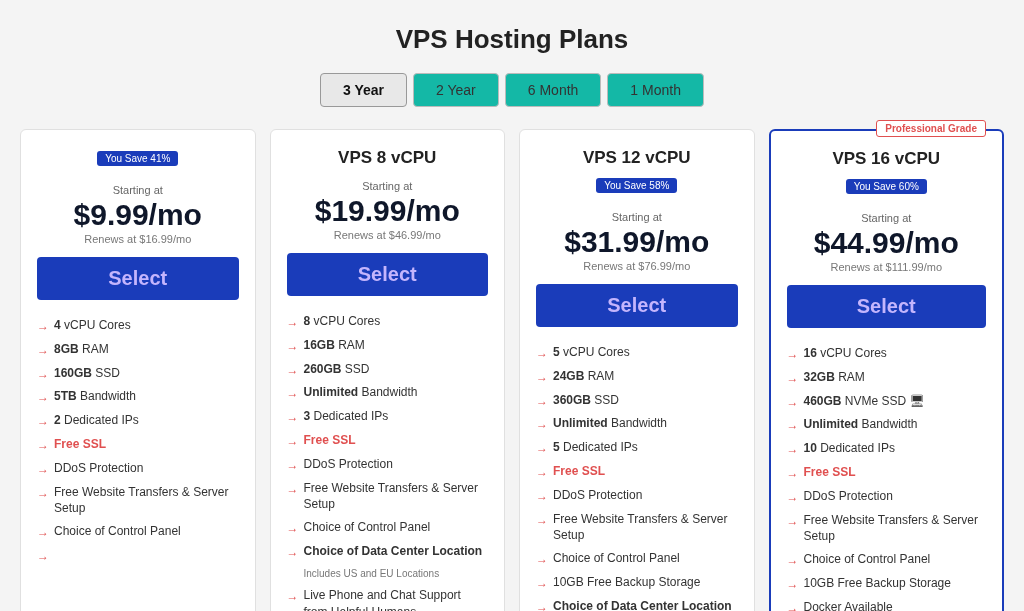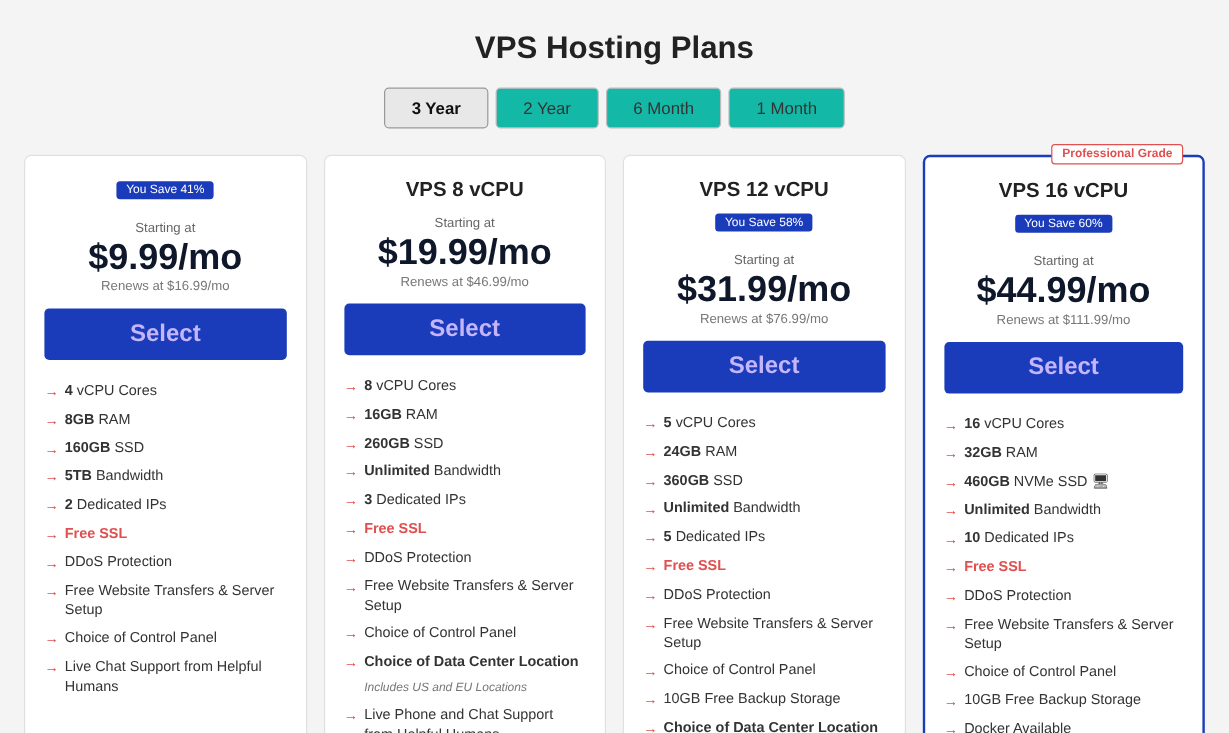--- a/index.html
+++ b/index.html
@@ -147,21 +147,20 @@
     }
     .feature-free-ssl {
       color: #e05050;
       font-weight: 700;
     }
     .sub-note {
       font-size: 10px;
       color: #777;
       margin-top: 1px;
       padding-left: 17px;
-      font-style: italic;
     }
   </style>
 </head>
 <body>
 
 <div class="page-wrapper">
   <h1 class="page-title">VPS Hosting Plans</h1>
 
   <div class="period-tabs">
   <button class="period-tab active">3 Year</button>
@@ -211,21 +210,20 @@
           <li>
             <span class="arrow">→</span>
             <span class="feature-text">Free Website Transfers &amp; Server Setup</span>
           </li>
           <li>
             <span class="arrow">→</span>
             <span class="feature-text">Choice of Control Panel</span>
           </li>
           <li>
             <span class="arrow">→</span>
-            <span class="feature-text">Live Chat Support from Helpful Humans</span>
           </li>
         </ul>
       </div>
       <div class="plan-card">
         <div class="plan-name">VPS 8 vCPU</div>
         <div class="plan-header">
           <div class="starting-at">Starting at</div>
           <div class="plan-price">$19.99/mo</div>
           <div class="renews-at">Renews at $46.99/mo</div>
         </div>

